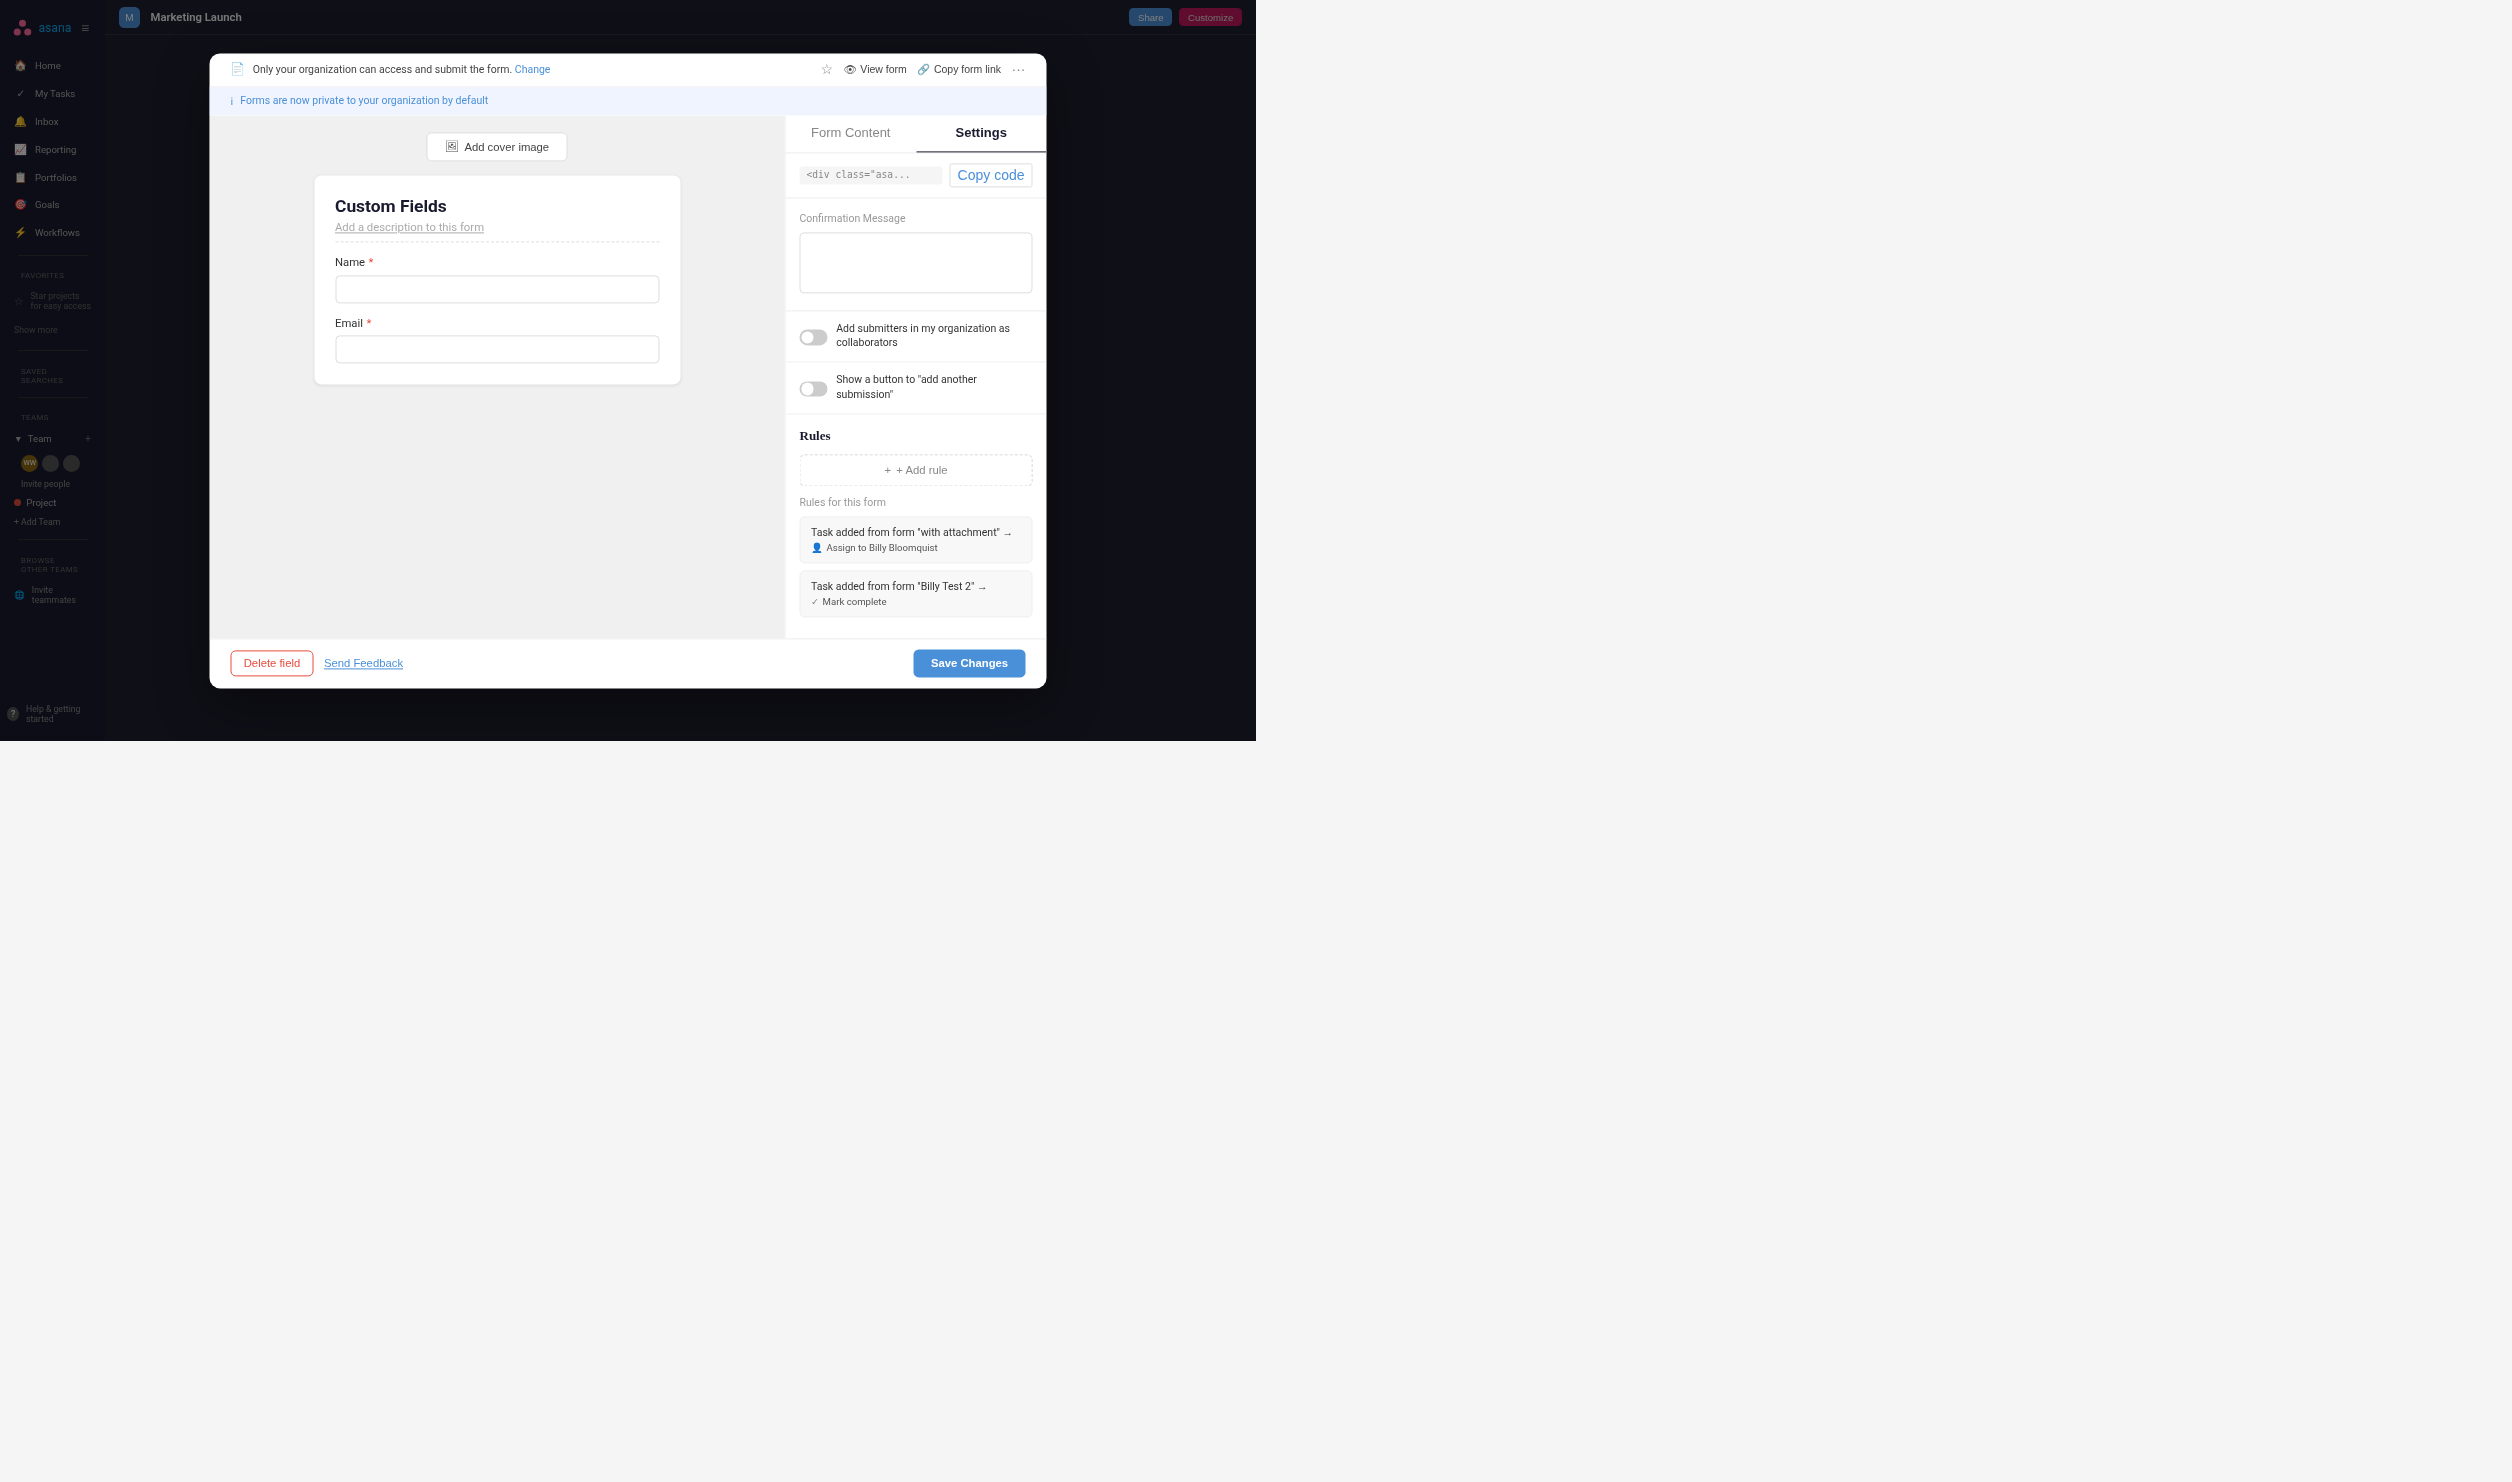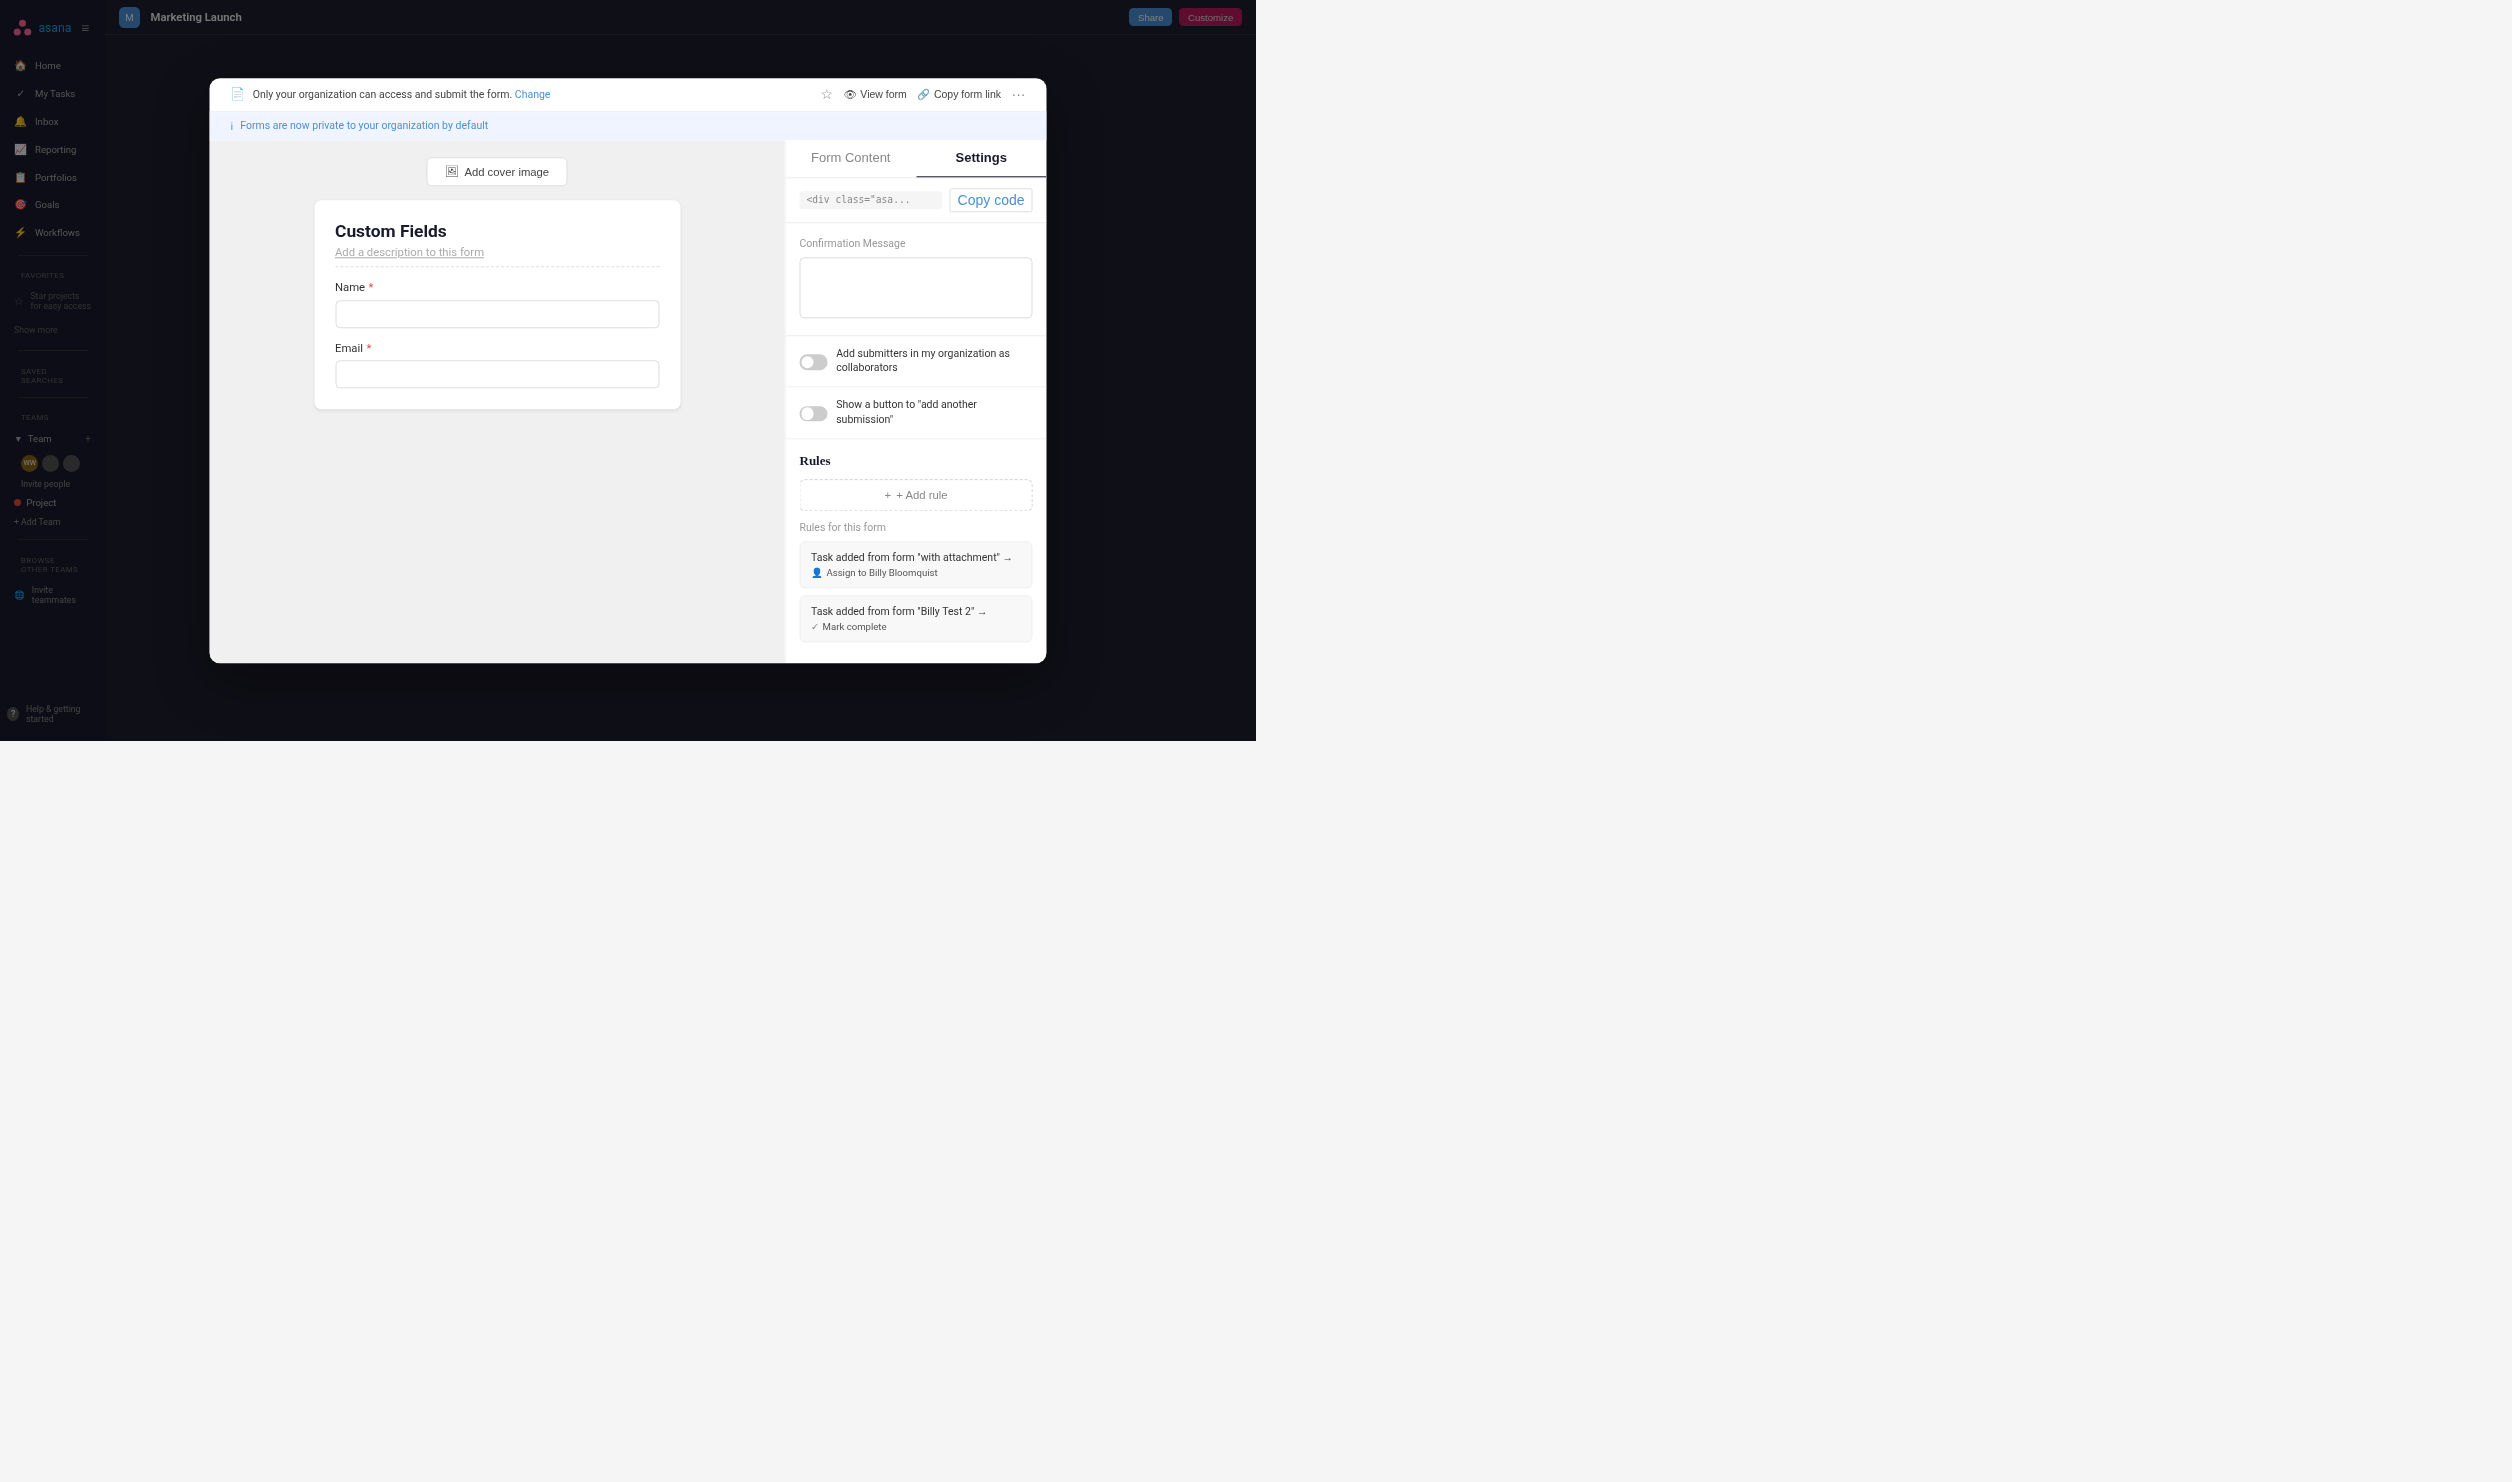--- a/index.html
+++ b/index.html
@@ -403,14 +403,19 @@
           <div class="rule-title">Task added from form "Billy Test 2" →</div>
           <div class="rule-action">
             <span class="rule-action-icon">✓</span>
             <span>Mark complete</span>
           </div>
         </div>
       </div>
     </div>
   </div>
 
+  <div class="modal-footer">
+    <button class="delete-field-btn">Delete field</button>
+    <button class="send-feedback-btn">Send Feedback</button>
+    <button class="save-changes-btn">Save Changes</button>
+  </div>
 </div>
 
 
 </body></html>

